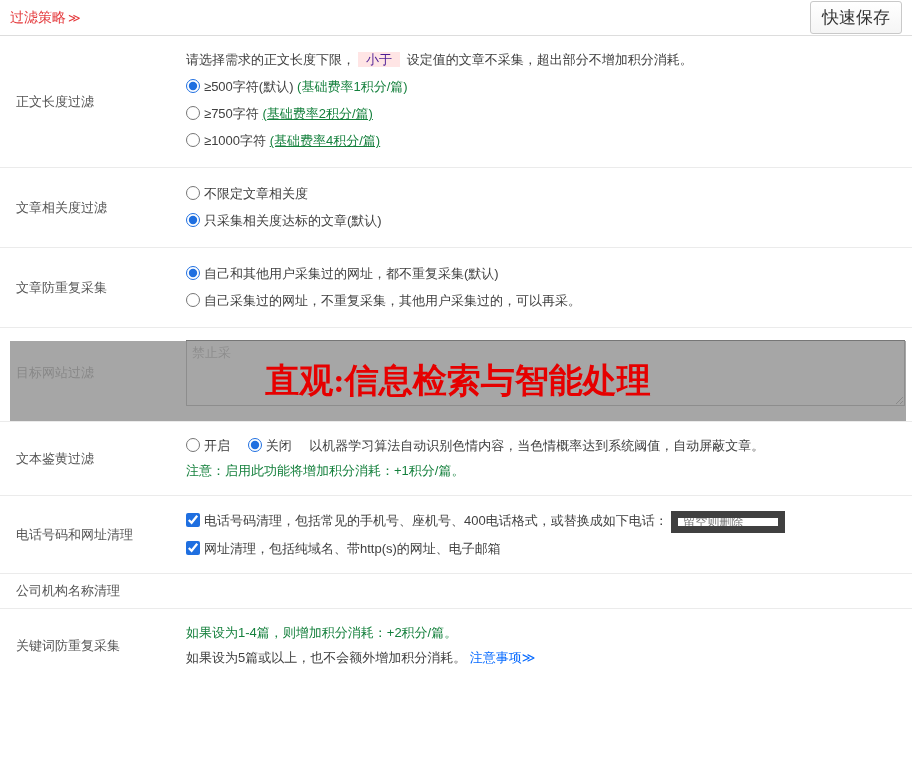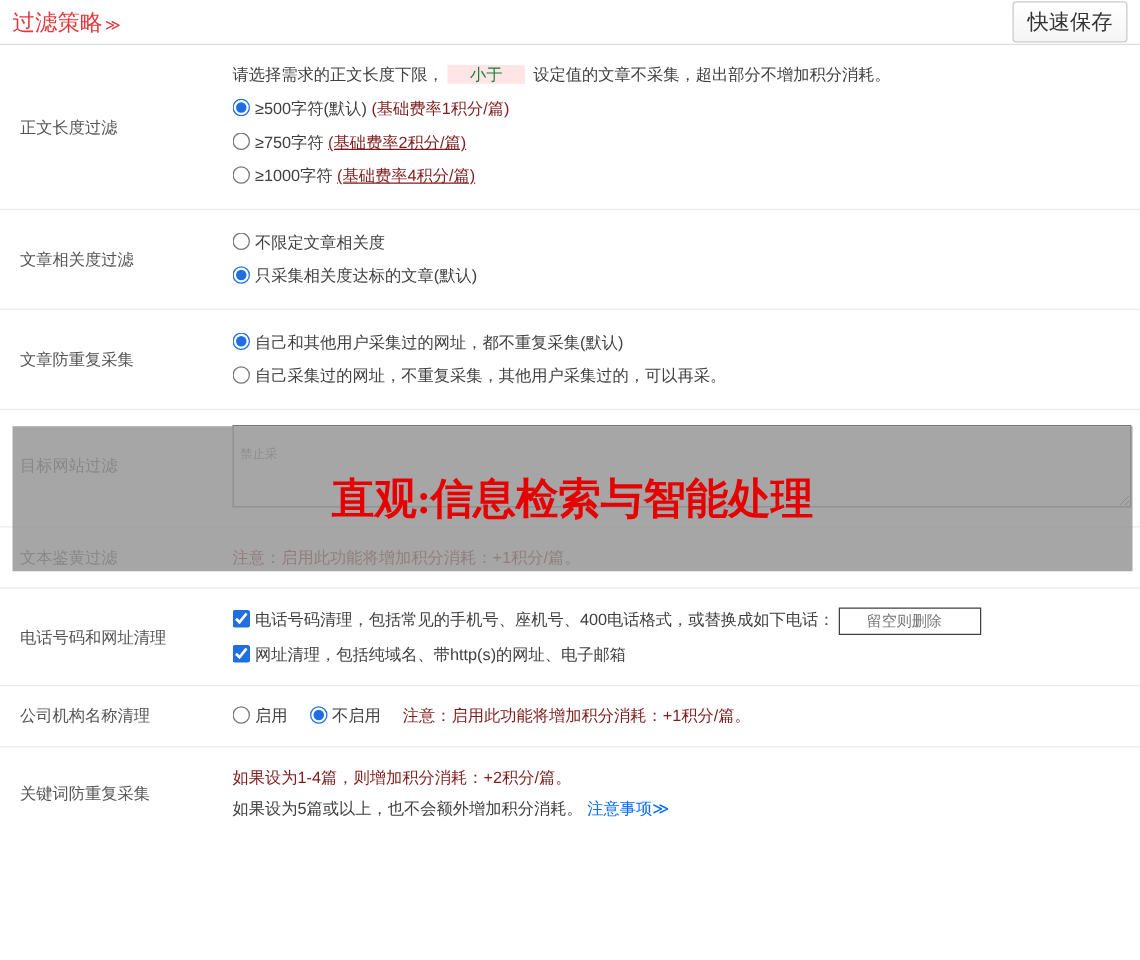--- a/index.html
+++ b/index.html
@@ -7,58 +7,58 @@
   body {
     width:912px; height:768px;
     font-family:"Liberation Sans","DejaVu Sans",sans-serif;
     font-size:13px; color:#404040; background:#fff;
     position:relative; overflow:hidden;
   }
   .topbar {
     height:36px; display:flex; justify-content:space-between; align-items:center;
     padding:0 10px; border-bottom:1px solid #ddd;
   }
-  .page-title { color:#e4393c; font-size:18px; }
+  .page-title { color:#e4393c; font-size:14px; }
   .title-arrow { color:#e4393c; font-size:12px; margin-left:2px; }
   .save-btn {
     font-size:17px; padding:4px 11px; border:1px solid #c9c9c9; border-radius:3px;
     background:linear-gradient(#ffffff,#f5f5f5); color:#333; cursor:pointer;
     font-family:inherit;
   }
   .row { display:flex; border-bottom:1px solid #ebebeb; }
   .row-label {
     width:178px; flex:0 0 178px; padding:8px 16px; display:flex; align-items:center;
     color:#555;
   }
   .row-content { flex:1; padding:8px 8px; }
   .line { margin:7px 0; }
   .opt-line { display:block; margin:9px 0; cursor:pointer; }
   input[type=radio], input[type=checkbox] {
     accent-color:#1f6fe0; width:14px; height:14px;
     margin:0 4px 0 0; vertical-align:-2px;
   }
-  .red { color:#7f1d1d; }
+  .red { color:#15803d; }
   .u { text-decoration:underline; }
-  .hl-pink { color:#15803d; background:#ffe5e5; padding:0 18px; margin:0 3px; }
+  .hl-pink { color:#4c1d95; background:#ffe5e5; padding:0 8px; margin:0 3px; }
   .link { color:#0a6cff; cursor:pointer; }
   .gap-r { margin-right:14px; }
   textarea.site-box {
     width:100%; height:66px; margin-top:4px; border:1px solid #767676;
-    font-family:inherit; font-size:10px; padding:15px 5px; resize:both; color:#404040;
+    font-family:inherit; font-size:13px; padding:3px 5px; resize:both; color:#404040;
   }
   .small-input {
-    width:114px; height:22px; border:1px solid #404040; padding:1px 21px;
+    width:114px; height:22px; border:7px solid #404040; padding:1px 5px;
     font-size:12px; font-family:inherit; vertical-align:middle;
   }
   .tiny-input {
     width:28px; height:20px; border:1px solid #8f8f8f; text-align:center;
     font-size:12px; font-family:inherit; vertical-align:middle; margin:0 3px;
   }
   .overlay {
-    position:absolute; left:10px; right:6px; top:341px; height:116px;
+    position:absolute; left:10px; right:6px; top:341px; height:80px;
     background:rgba(147,147,147,0.82); z-index:5;
     display:flex; align-items:center; justify-content:center;
   }
   .overlay-text {
     color:#e60000; font-size:34px; font-weight:bold;
     font-family:"Liberation Serif","DejaVu Serif",serif;
   }
 </style>
 </head>
 <body>
@@ -115,46 +115,44 @@
 <div class="row" style="padding-bottom:4px;">
   <div class="row-label">目标网站过滤</div>
   <div class="row-content" style="padding-right:7px;">
     <textarea class="site-box" placeholder="禁止采" style=""></textarea>
   </div>
 </div>
 
 <div class="row">
   <div class="row-label">文本鉴黄过滤</div>
   <div class="row-content">
+    <div class="line">
+      <label class="gap-r"><input type="radio" name="porn" style=""><span>开启</span></label>
+      <label class="gap-r"><input type="radio" name="porn" checked="" style=""><span>关闭</span></label>
+      <span>以机器学习算法自动识别色情内容，当色情概率达到系统阈值，自动屏蔽文章。</span>
+    </div>
     <div class="line red">注意：启用此功能将增加积分消耗：+1积分/篇。</div>
   </div>
 </div>
 
 <div class="row">
   <div class="row-label">电话号码和网址清理</div>
   <div class="row-content">
     <div class="line">
       <label><input type="checkbox" checked="" style=""><span>电话号码清理，包括常见的手机号、座机号、400电话格式，或替换成如下电话：</span></label>
       <input class="small-input" placeholder="留空则删除" style="">
     </div>
     <div class="line">
       <label><input type="checkbox" checked="" style=""><span>网址清理，包括纯域名、带http(s)的网址、电子邮箱</span></label>
     </div>
   </div>
 </div>
 
 <div class="row">
   <div class="row-label">公司机构名称清理</div>
-  <div class="row-content">
-    <div class="line">
-      <label class="gap-r"><input type="radio" name="company" style=""><span>启用</span></label>
-      <label class="gap-r"><input type="radio" name="company" checked="" style=""><span>不启用</span></label>
-      <span class="red">注意：启用此功能将增加积分消耗：+1积分/篇。</span>
-    </div>
-  </div>
 </div>
 
 <div class="row" style="border-bottom:none;">
   <div class="row-label">关键词防重复采集</div>
   <div class="row-content">
     <div class="line red">如果设为1-4篇，则增加积分消耗：+2积分/篇。</div>
     <div class="line">
       <span>如果设为5篇或以上，也不会额外增加积分消耗。</span>
       <span class="link">注意事项≫</span>
     </div>

